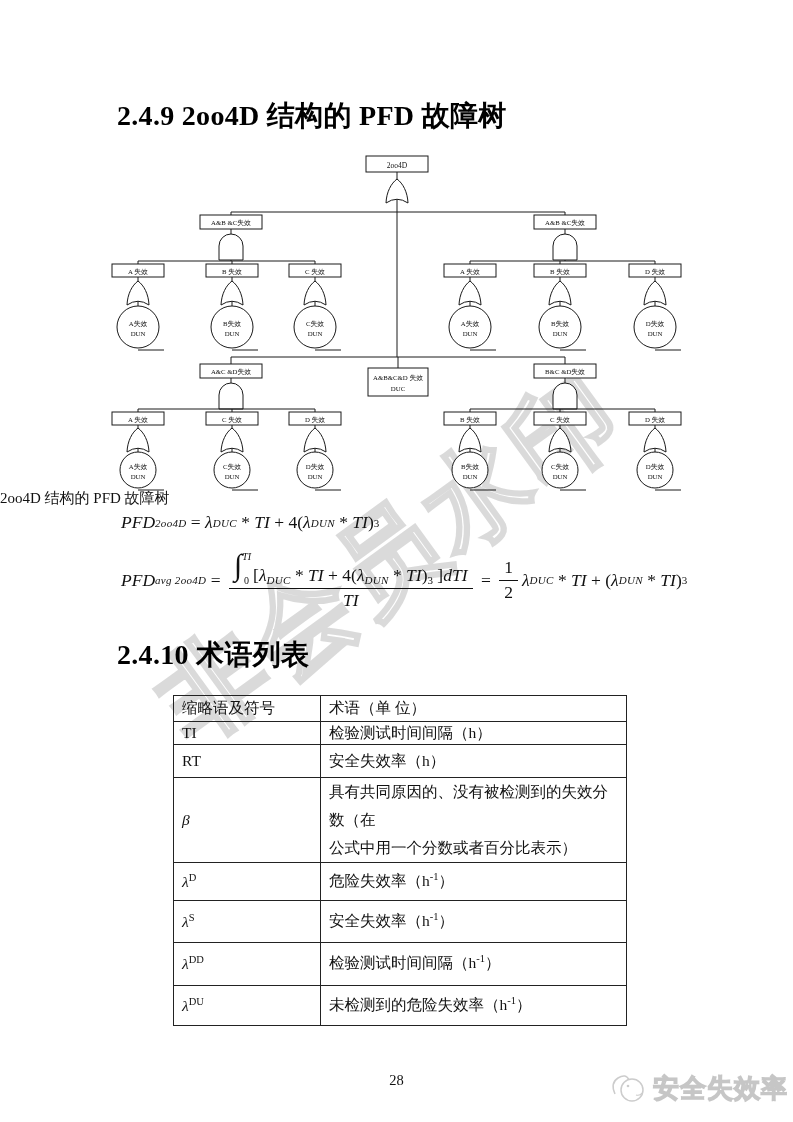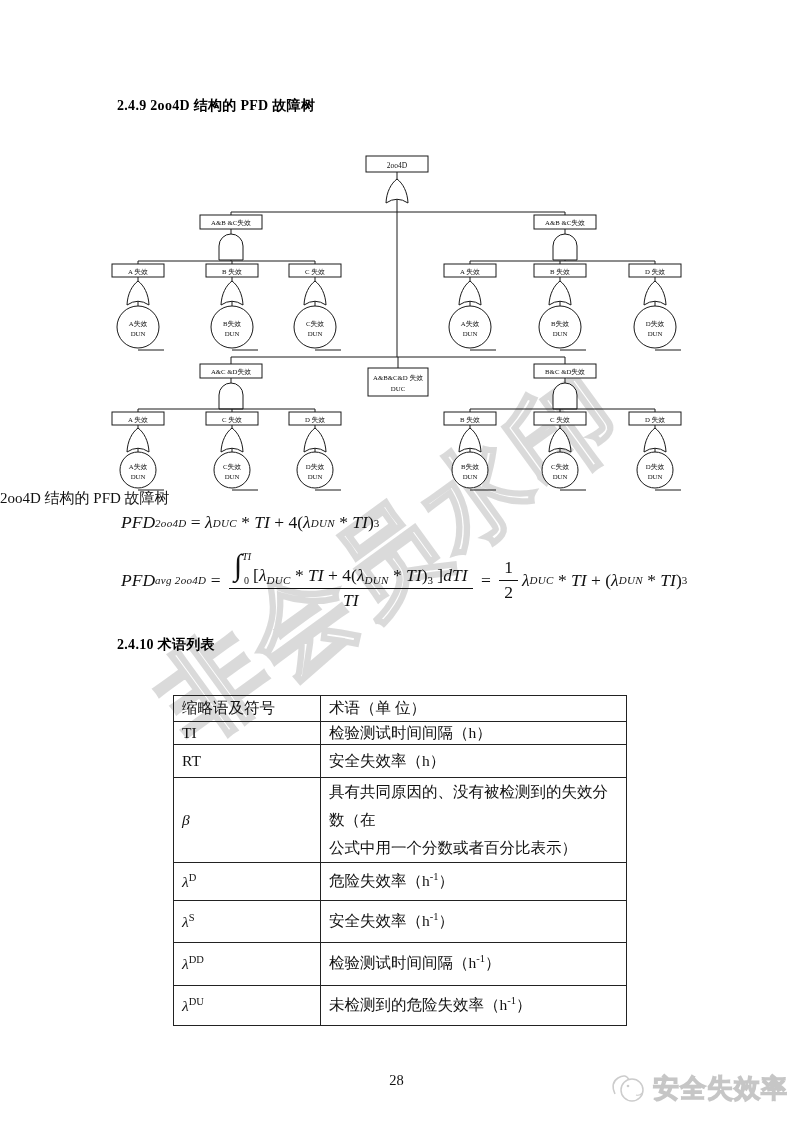--- a/index.html
+++ b/index.html
@@ -1,18 +1,18 @@
 <!DOCTYPE html>
 <html><head>
 <meta charset="utf-8">
 <style>
   html,body{margin:0;padding:0;background:#fff;}
   .page{position:relative;width:793px;height:1122px;background:#fff;overflow:hidden;
         font-family:"Liberation Serif","DejaVu Serif",serif;color:#111;}
-  .heading{position:absolute;font-weight:bold;font-size:14px;color:#000;letter-spacing:.3px;white-space:pre;}
+  .heading{position:absolute;font-weight:bold;font-size:28px;color:#000;letter-spacing:.3px;white-space:pre;}
   #h249{left:117px;top:97px;}
   #h2410{left:117px;top:636px;}
 
   
   #tree{position:absolute;left:0;top:150px;}
   .ln{stroke:#1a1a1a;stroke-width:1;fill:none;}
   .bx{fill:#fff;stroke:#1a1a1a;stroke-width:1;}
   .tx{text-anchor:middle;fill:#111;font-family:"Liberation Serif","DejaVu Serif",serif;}
   #caption{position:absolute;left:0;top:489px;width:793px;text-align:left;font-size:15px;}
 

